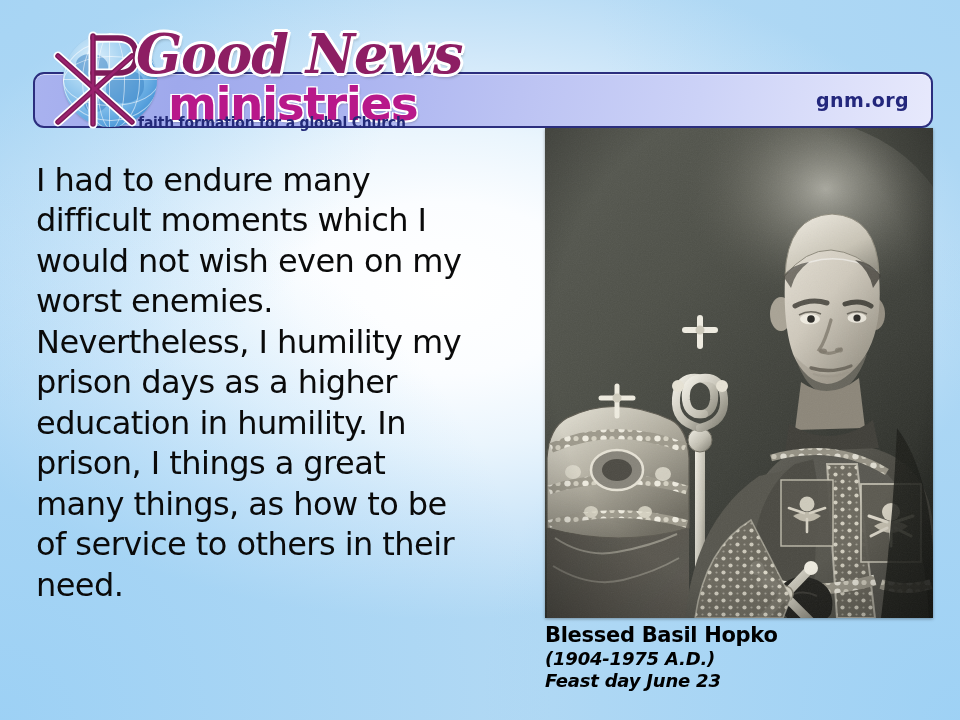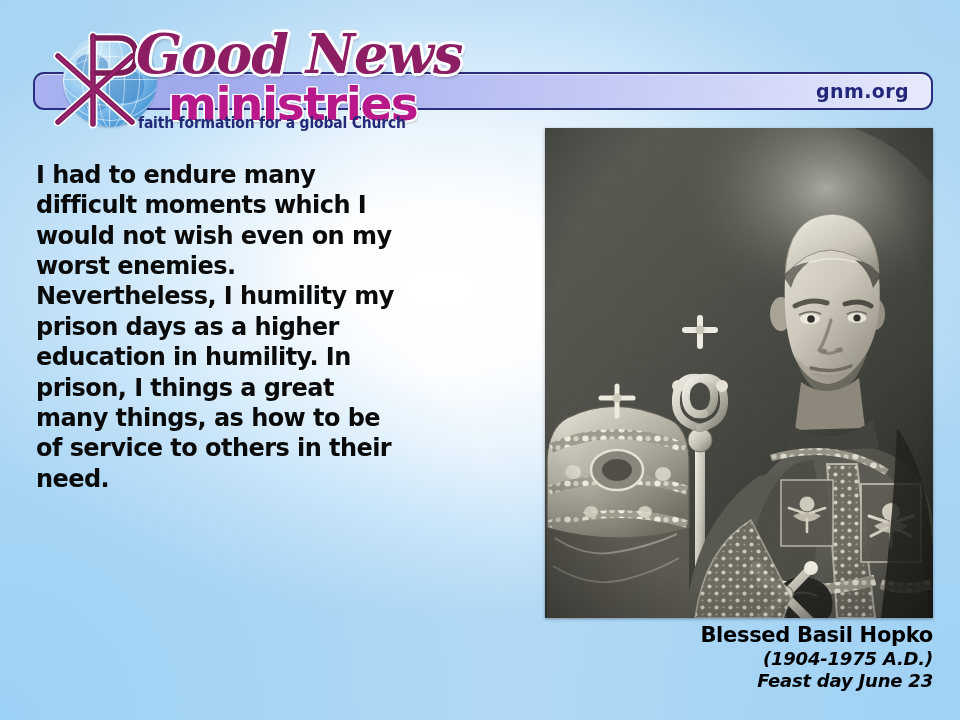--- a/index.html
+++ b/index.html
@@ -38,21 +38,21 @@
     width: 960px; height: 142px;
     z-index: 5;
   }
 
   
   .banner-bar {
     position: absolute;
     left: 33px;
     top: 72px;
     width: 900px;
-    height: 38px;
+    height: 56px;
     box-sizing: border-box;
     border: 2px solid #2b2e7e;
     border-radius: 11px;
     background: linear-gradient(100deg,
         #a9b2ef 0%,
         #9fa9ec 16%,
         #aab3f0 34%,
         #bcc3f3 54%,
         #ccd2f7 74%,
         #dde0fa 90%,
@@ -164,22 +164,22 @@
     white-space: nowrap;
   }
 
   
   #quote {
     position: absolute;
     left: 36px;
     top: 160px;
     width: 480px;
     font-family: "DejaVu Sans", sans-serif;
-    font-weight: bold;
-    font-size: 24px;
+    font-weight: normal;
+    font-size: 32px;
     line-height: 1.265;
     color: #0a0a0a;
     letter-spacing: -0.55px;
     z-index: 4;
   }
   #quote .ln { display: block; white-space: nowrap; }
 
   
   #photo-wrap {
     position: absolute;
@@ -197,21 +197,21 @@
     box-shadow: 0 1px 3px rgba(0,0,0,0.35);
   }
   #photo svg { display: block; width: 100%; height: 100%; }
 
   
   #caption {
     position: absolute;
     left: 545px;
     top: 622px;
     width: 388px;
-    text-align: right;
+    text-align: left;
     z-index: 4;
     font-family: "DejaVu Sans", sans-serif;
     color: #000000;
   }
   #caption .cap-name {
     display: block;
     font-size: 21px;
     font-weight: bold;
     letter-spacing: -0.3px;
     line-height: 1.25;

